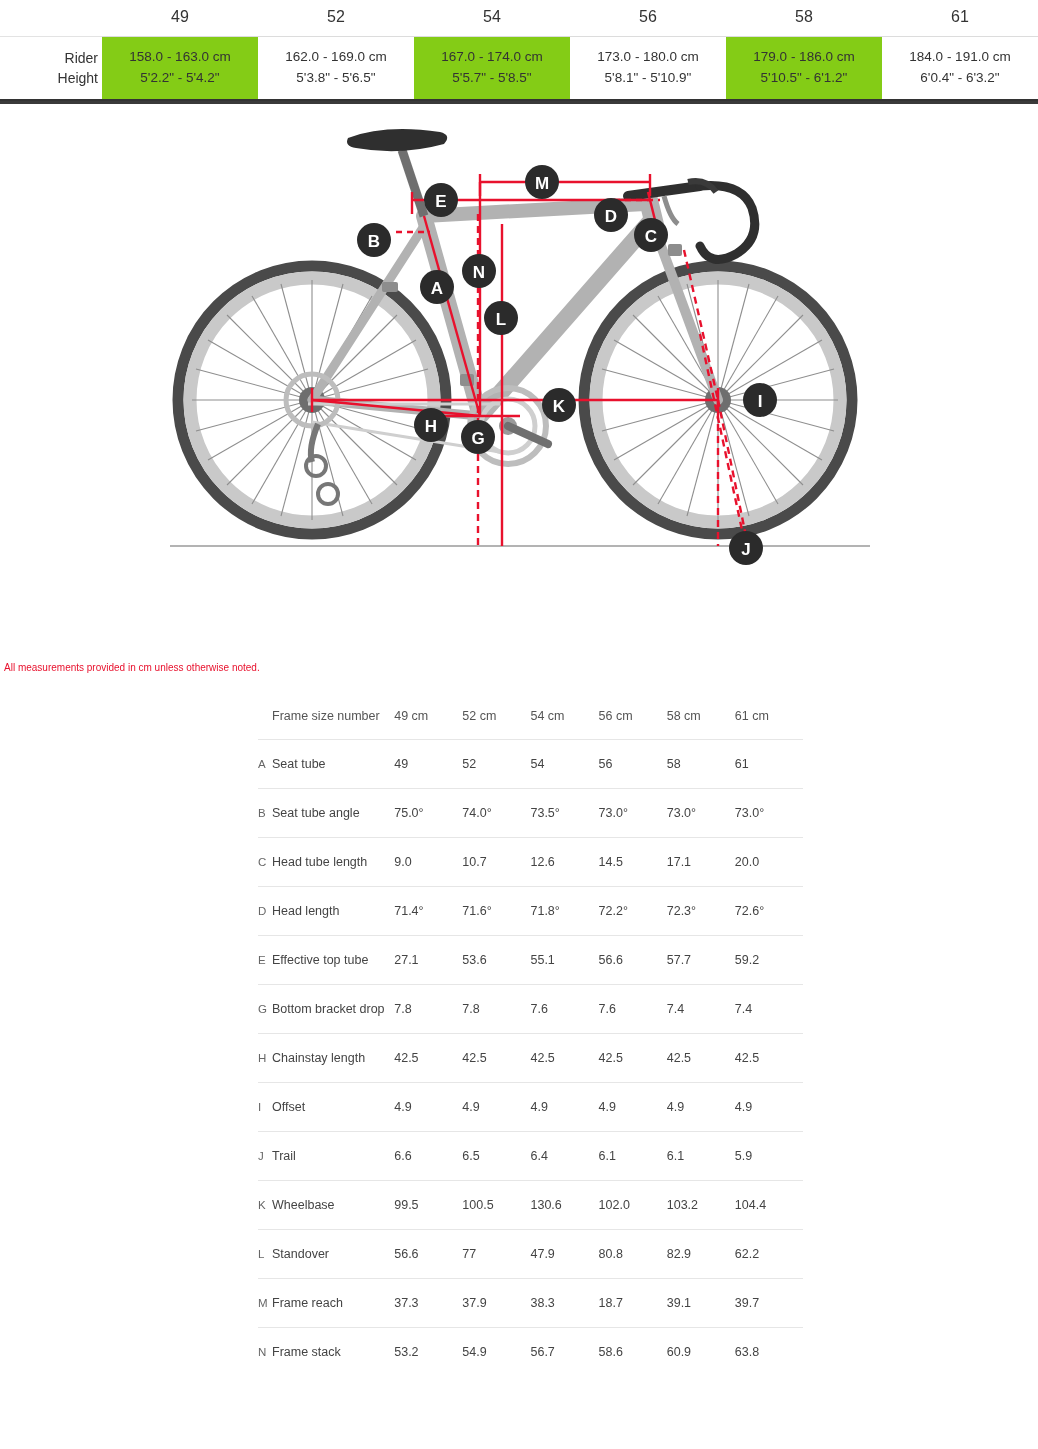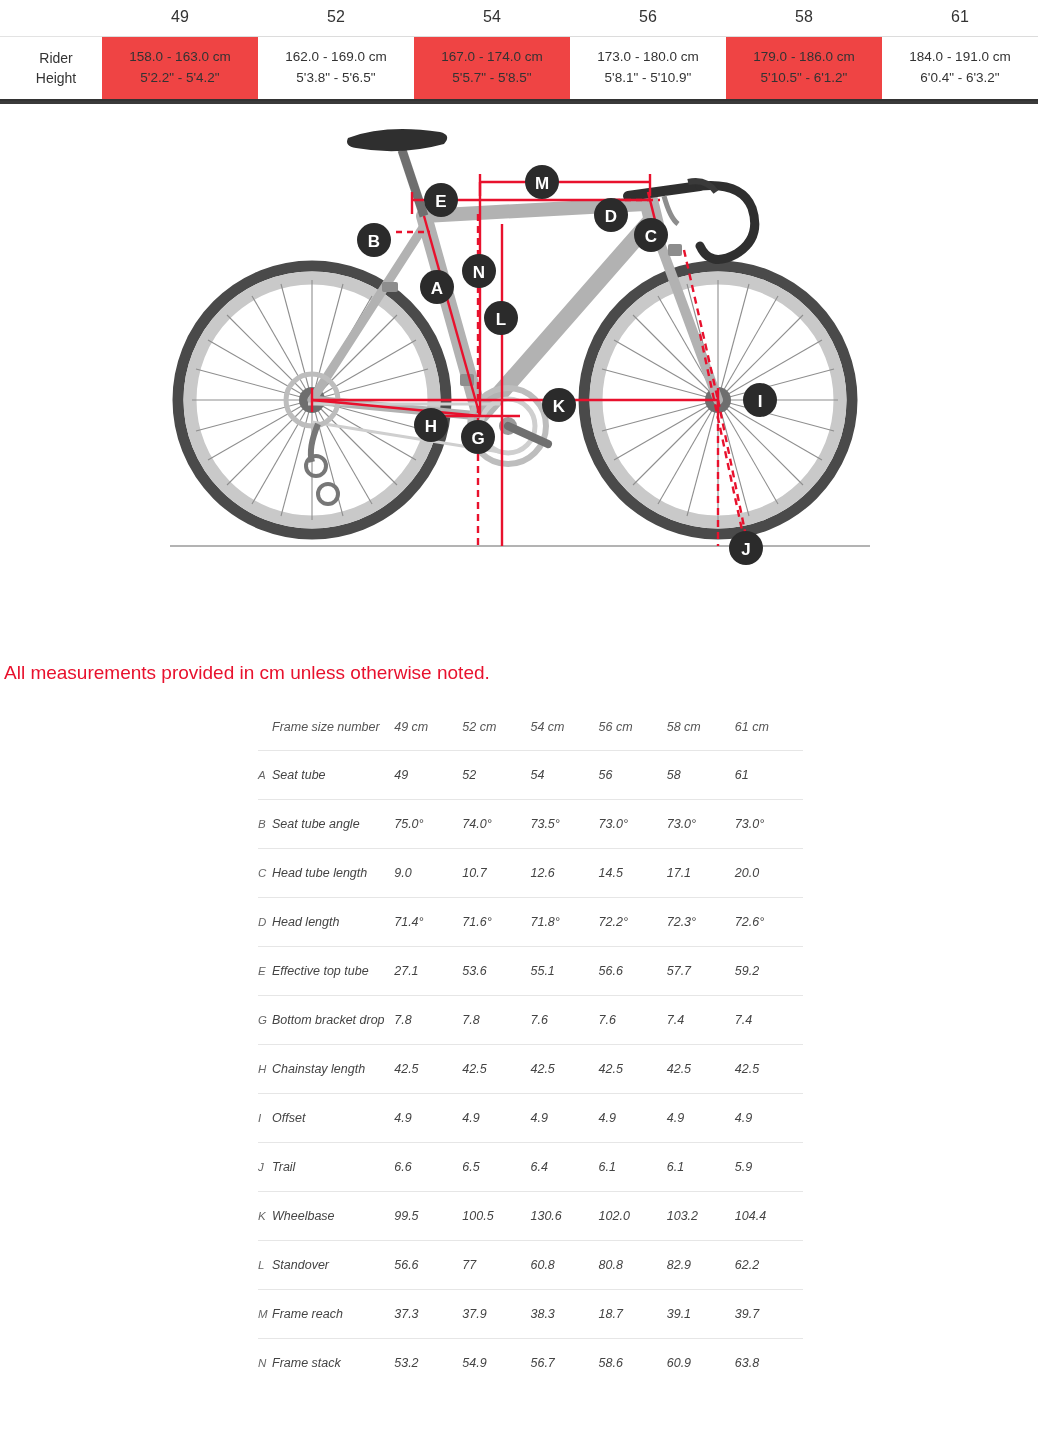--- a/index.html
+++ b/index.html
@@ -30,63 +30,62 @@
   }
   .size-table thead th {
     border-top: none;
     border-bottom: 1px solid #dcdcdc;
     padding: 8px 4px 10px;
     font-size: 16px;
     color: #333;
   }
   .size-table thead th.blank { border: none; }
   .size-table tbody td.row-label {
-    text-align: center;
+    text-align: right;
     padding-left: 14px;
     font-size: 14px;
     color: #333;
     line-height: 1.45;
     background: #ffffff;
   }
   .size-table tbody td {
     font-size: 13.5px;
     line-height: 1.55;
     padding: 10px 4px;
     color: #333;
   }
-  .size-table tbody td.shaded { background: #ef4444; }
+  .size-table tbody td.shaded { background: #84cc16; }
   .size-table tbody tr { border-bottom: 2px solid #333; }
   .hr-thick { height: 3px; background: #3a3a3a; width: 1038px; }
 
   .cellline { display: block; }
 
   
   .diagram-wrap {
     width: 1038px;
     height: 540px;
     position: relative;
     overflow: hidden;
   }
   .diagram-wrap svg { display: block; }
 
   
   .note {
     color: #e8112d;
-    font-size: 19px;
+    font-size: 10px;
     padding: 0 0 0 4px;
     margin: 18px 0 22px 0;
   }
 
   
   .geo-table {
     border-collapse: collapse;
     margin-left: 258px;
     width: 545px;
     table-layout: fixed;
-    font-style: italic;
   }
   .geo-table col.key-col { width: 14px; }
   .geo-table col.name-col { width: 122px; }
   .geo-table col.val-col { width: 68px; }
   .geo-table th, .geo-table td {
     font-weight: 400;
     font-size: 12.5px;
     color: #444;
     text-align: left;
     padding: 17px 2px 17px 0;
@@ -486,21 +485,21 @@
       <td>130.6</td>
       <td>102.0</td>
       <td>103.2</td>
       <td>104.4</td>
     </tr>
     <tr>
       <td class="key">L</td>
       <td class="name">Standover</td>
       <td>56.6</td>
       <td>77</td>
-      <td>60.8</td>
+      <td>47.9</td>
       <td>80.8</td>
       <td>82.9</td>
       <td>62.2</td>
     </tr>
     <tr>
       <td class="key">M</td>
       <td class="name">Frame reach</td>
       <td>37.3</td>
       <td>37.9</td>
       <td>38.3</td>

